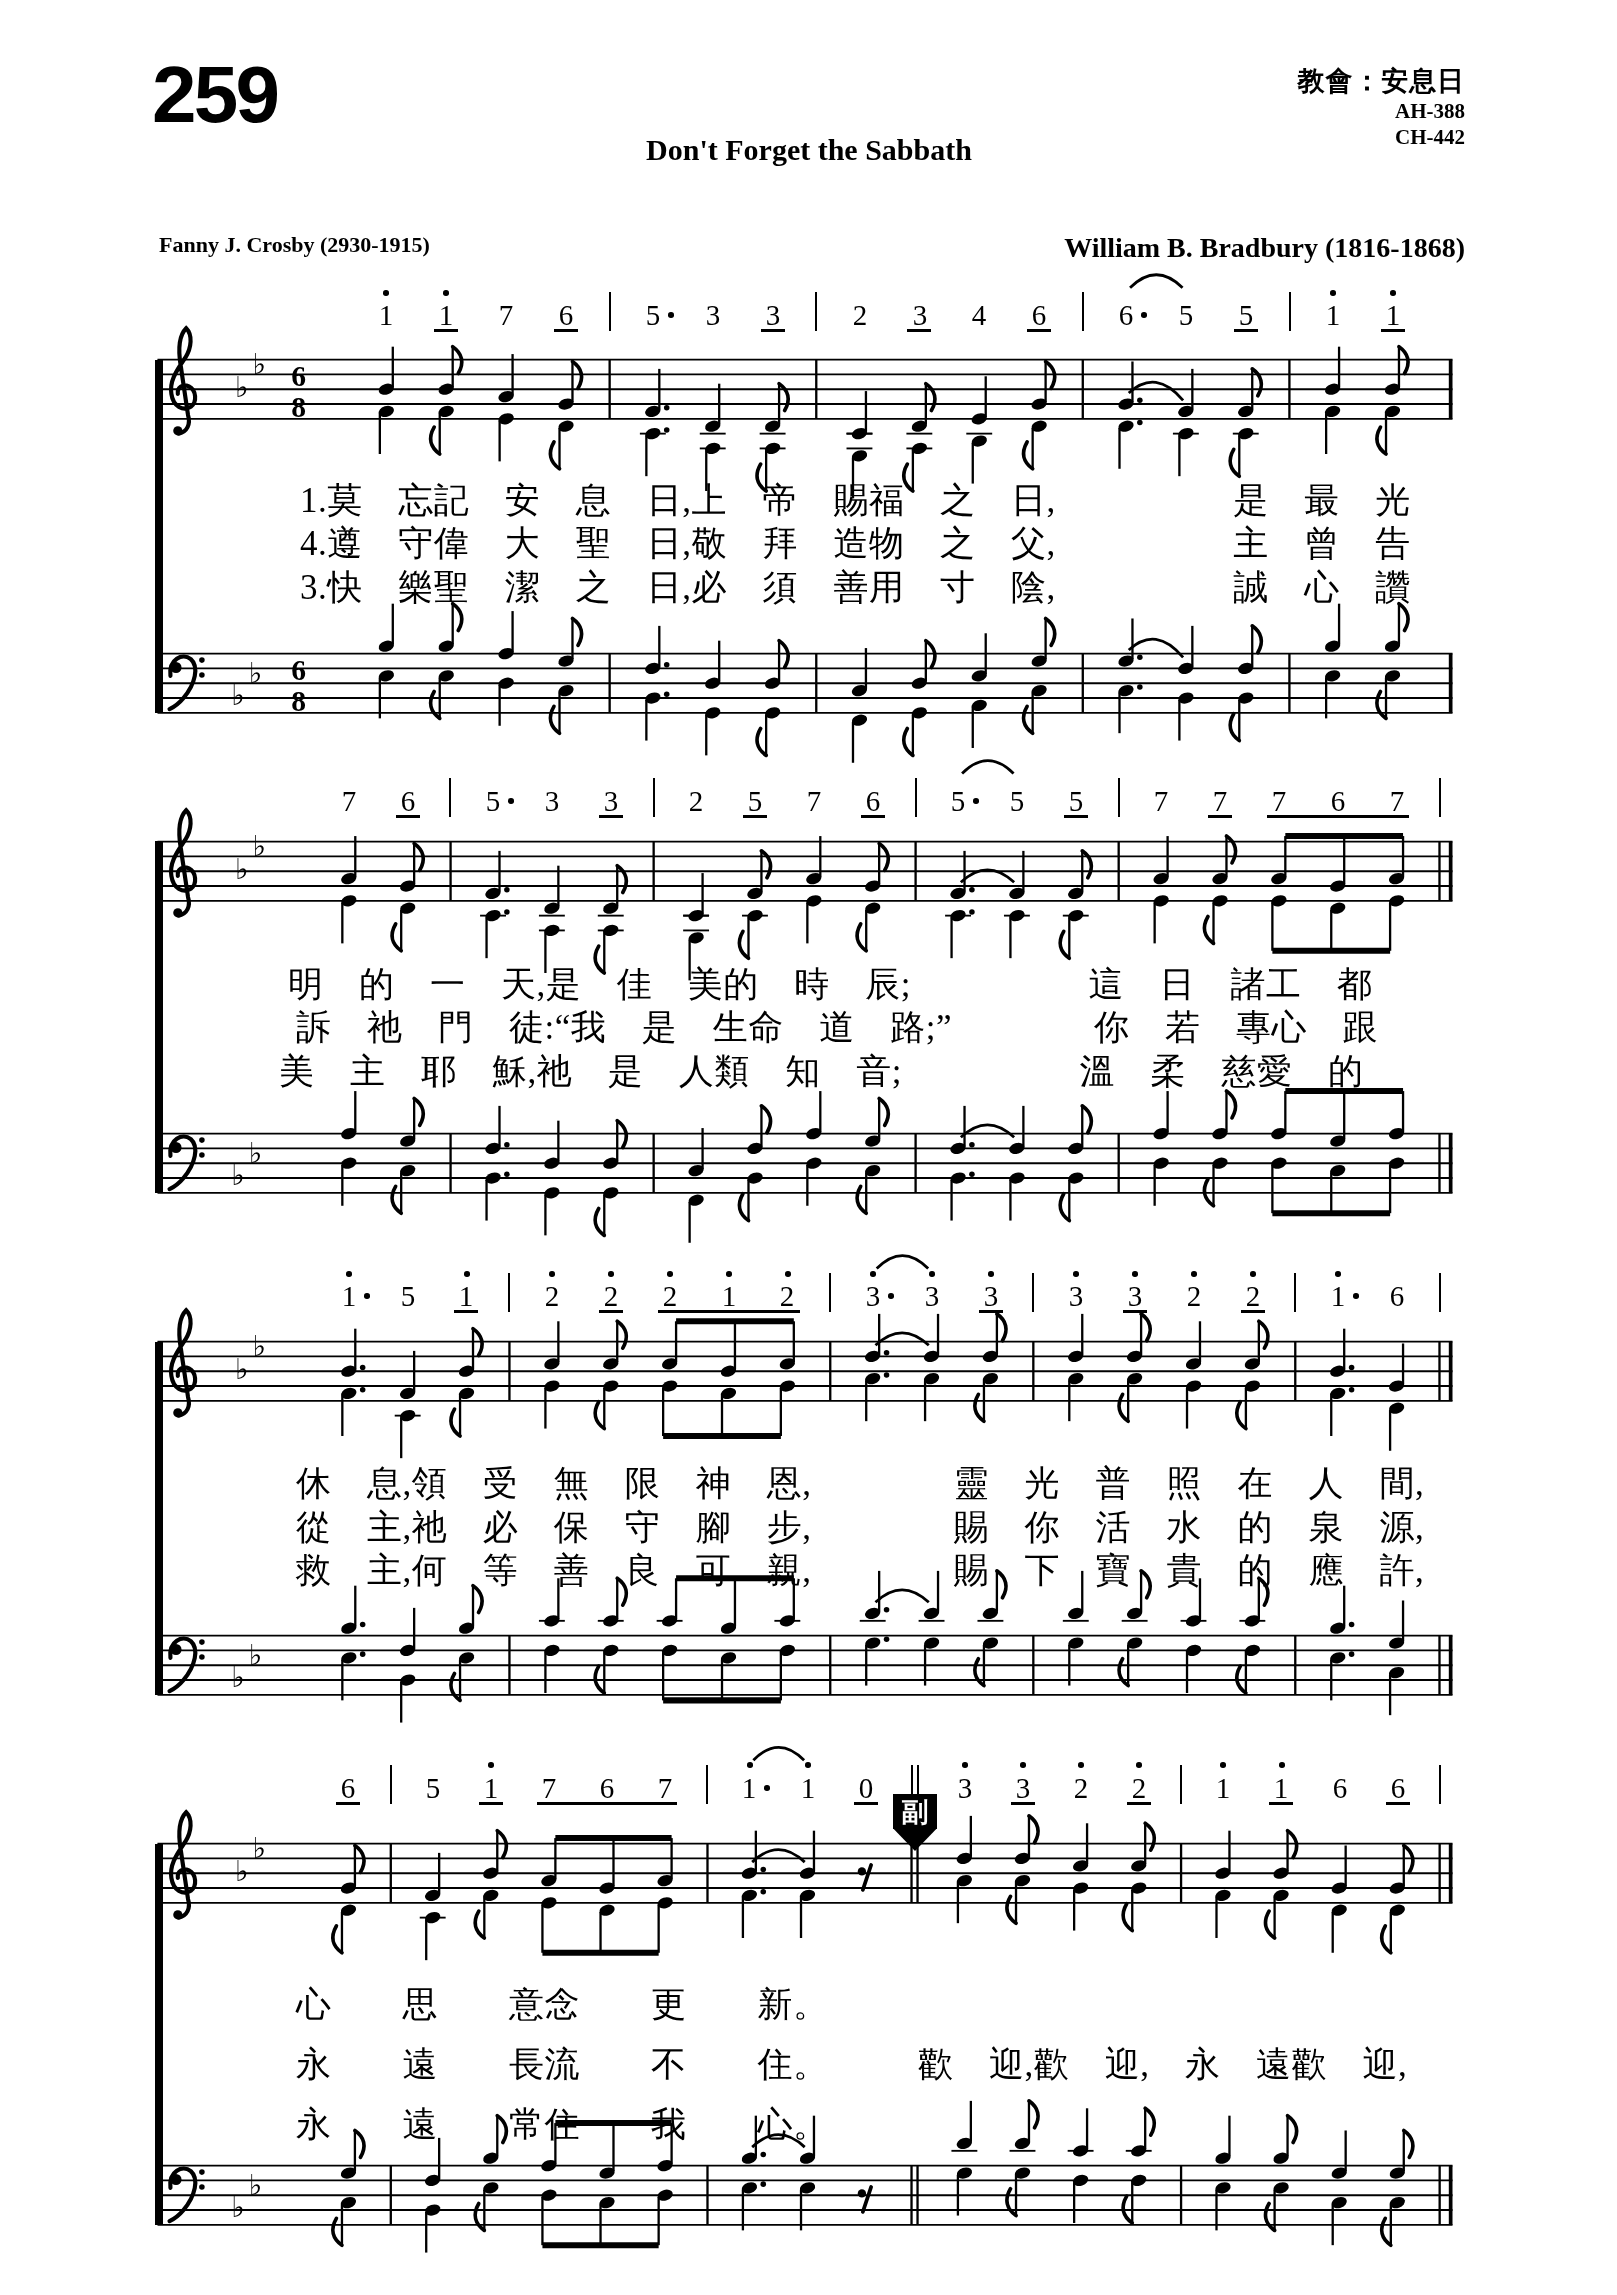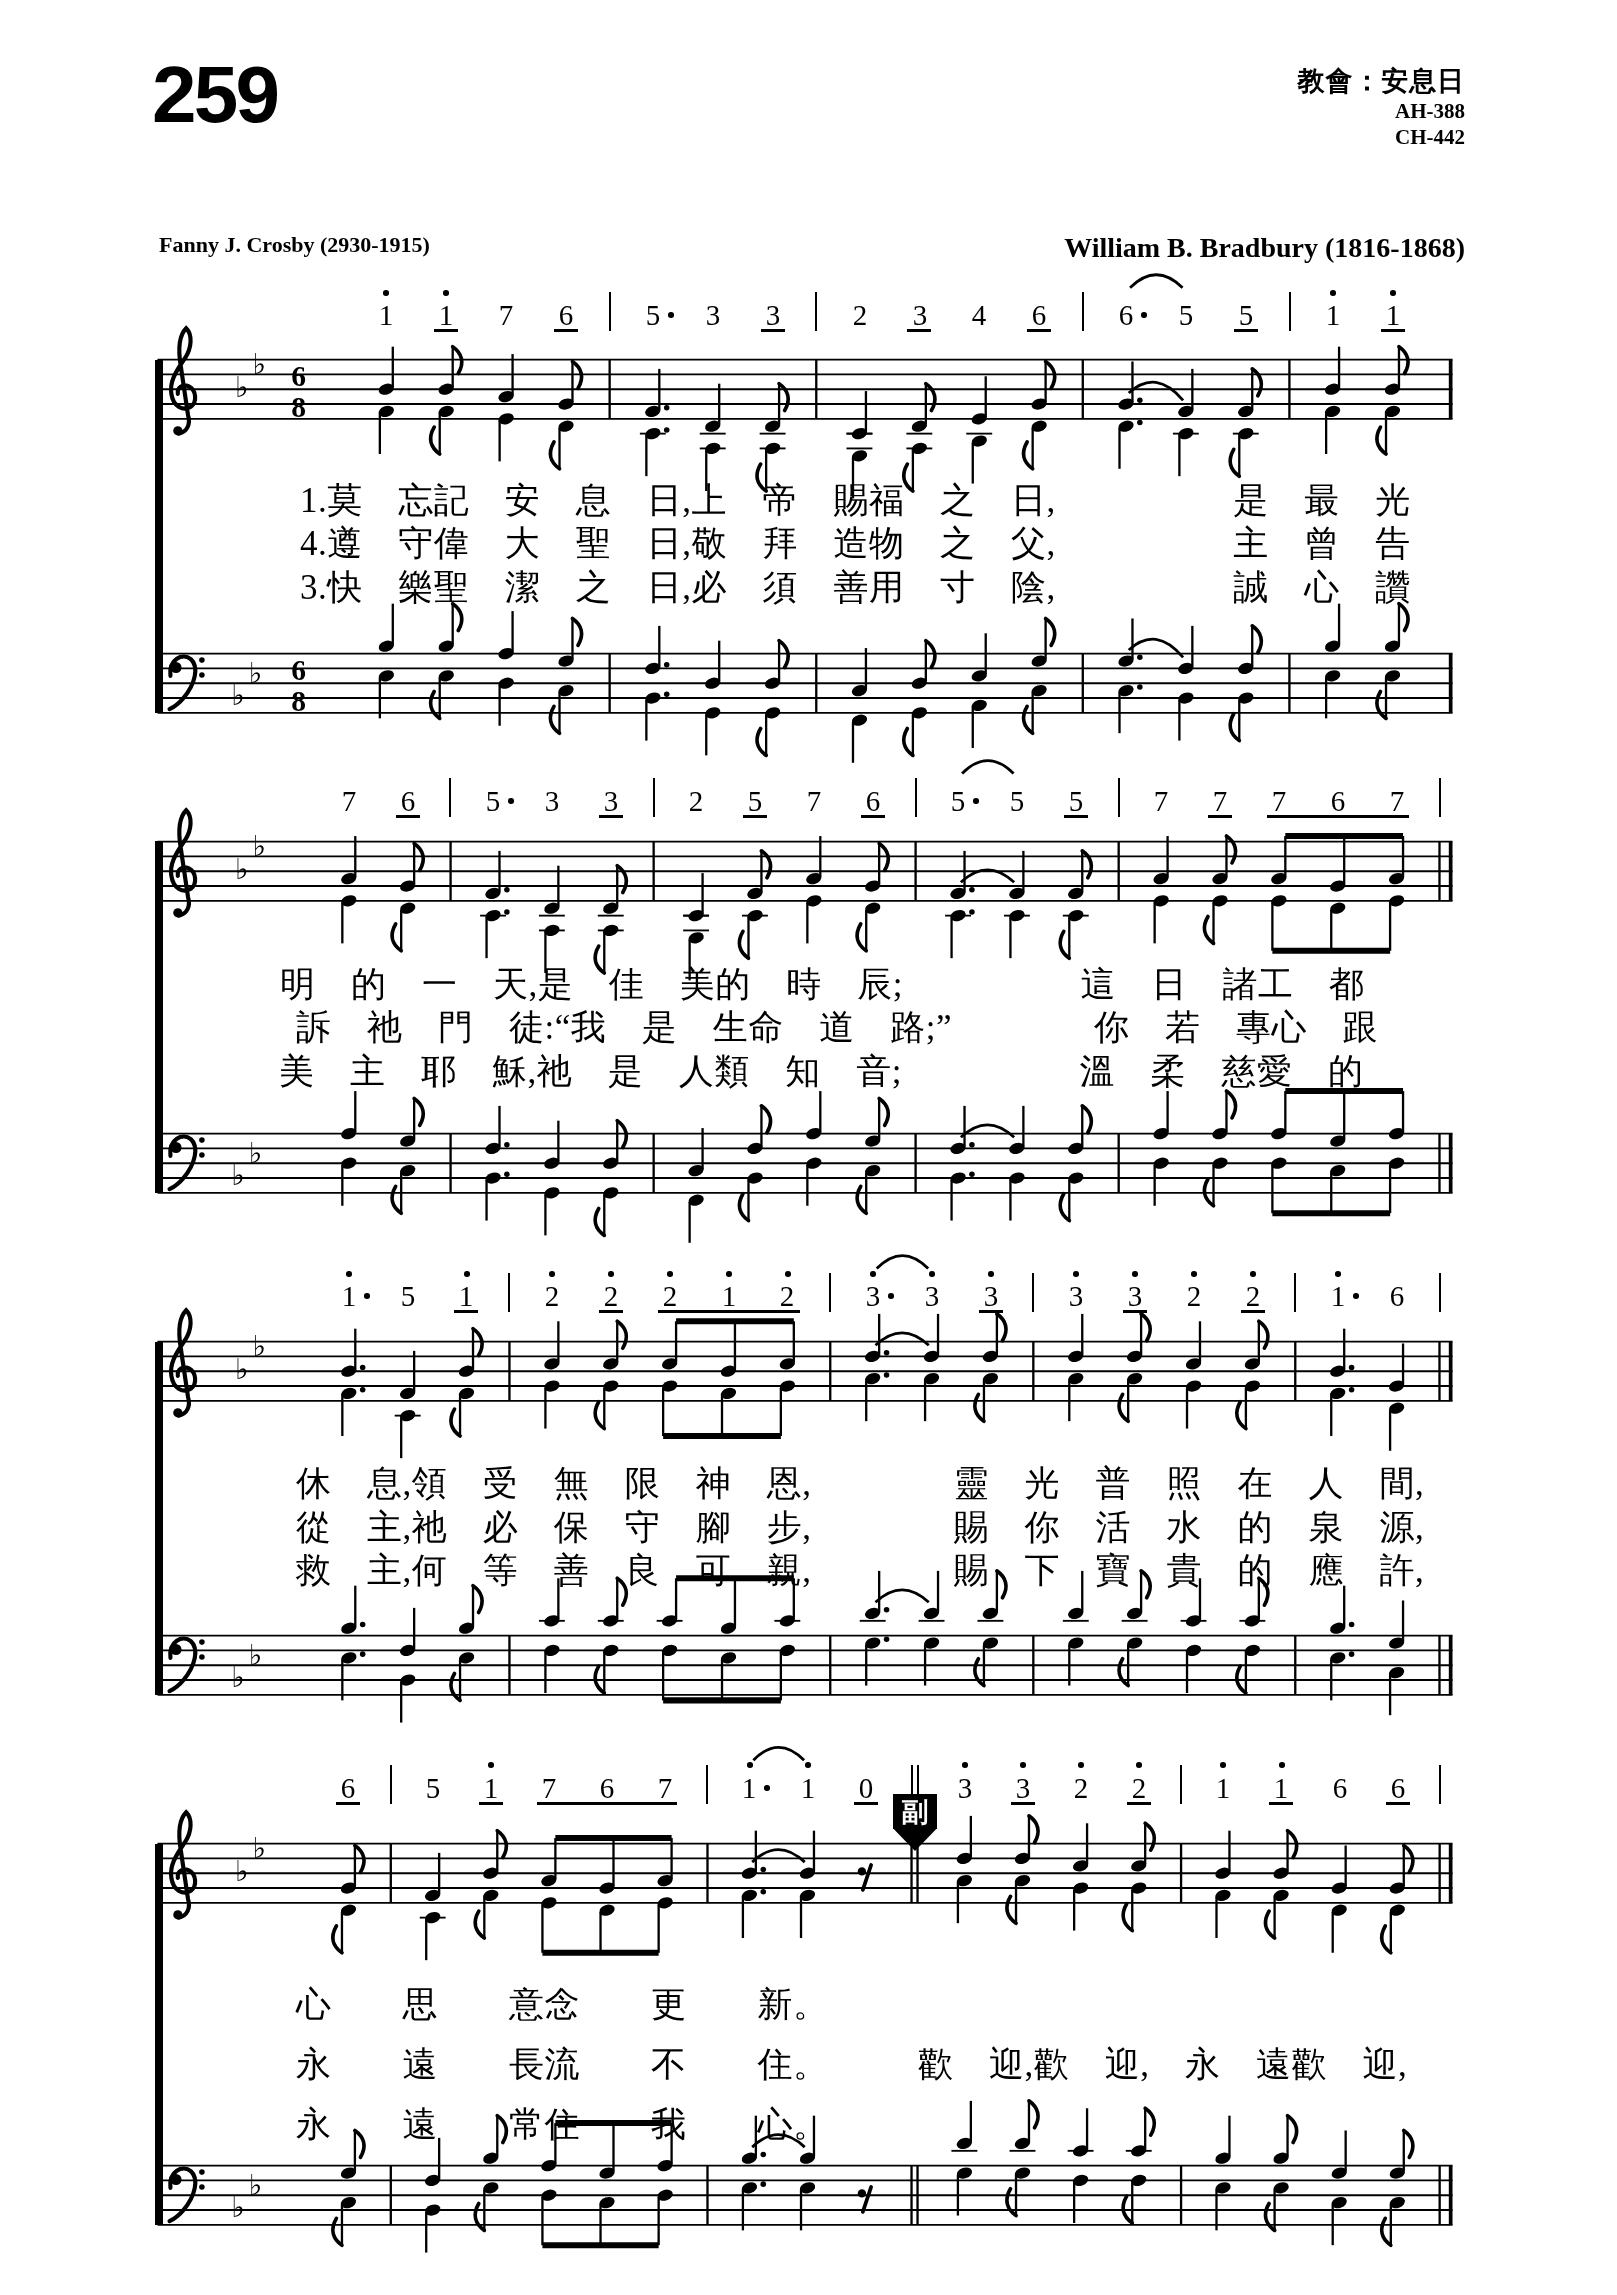--- a/index.html
+++ b/index.html
@@ -31,20 +31,21 @@
   .tie{stroke:#000;stroke-width:6;fill:none;}
   .bm{stroke:#000;stroke-width:13;}
   .clef{stroke:#000;stroke-width:9;fill:none;stroke-linecap:round;}
   svg text{font-family:"Liberation Serif","DejaVu Serif",serif;fill:#000;}
 </style>
 </head>
 <body>
 
 <div class="page">
   <div class="hymn-number">259</div>
+  <div class="title-en">Don't Forget the Sabbath</div>
   <div class="meta">
     <div class="cat">教會：安息日</div>
     <div class="ref">AH-388</div>
     <div class="ref">CH-442</div>
   </div>
   <div class="lyricist">Fanny J. Crosby (2930-1915)</div>
   <div class="composer">William B. Bradbury (1816-1868)</div>
   <div id="score">
       <div class="rule" style="left:155px;top:360px;height:353px"></div>
       <span class="jd" style="left:386px;top:301px">1</span>
@@ -327,21 +328,21 @@
       <div class="ul" style="left:1064px;top:815px;width:24px"></div>
       <div class="jbar" style="left:1118px;top:778px;height:39px"></div>
       <span class="jd" style="left:1161px;top:787px">7</span>
       <span class="jd" style="left:1220px;top:787px">7</span>
       <div class="ul" style="left:1208px;top:815px;width:24px"></div>
       <span class="jd" style="left:1279px;top:787px">7</span>
       <span class="jd" style="left:1338px;top:787px">6</span>
       <span class="jd" style="left:1397px;top:787px">7</span>
       <div class="ul" style="left:1267px;top:815px;width:142px"></div>
       <div class="jbar" style="left:1439px;top:778px;height:39px"></div>
-      <div class="lyr" style="left:280px;top:965px">明　的　一　天,是　佳　美的　時　辰;　　　　　這　日　諸工　都</div>
+      <div class="lyr" style="left:288px;top:965px">明　的　一　天,是　佳　美的　時　辰;　　　　　這　日　諸工　都</div>
       <div class="lyr" style="left:296px;top:1008px">訴　祂　門　徒:“我　是　生命　道　路;”　　　　你　若　專心　跟</div>
       <div class="lyr" style="left:279px;top:1052px">美　主　耶　穌,祂　是　人類　知　音;　　　　　溫　柔　慈愛　的</div>
       <svg width="1296" height="259" viewBox="0 0 2800 560" style="left:157px;top:763px">
         <line class="sl" x1="0" y1="170" x2="2800" y2="170"></line>
         <line class="sl" x1="0" y1="202" x2="2800" y2="202"></line>
         <line class="sl" x1="0" y1="234" x2="2800" y2="234"></line>
         <line class="sl" x1="0" y1="266" x2="2800" y2="266"></line>
         <line class="sl" x1="0" y1="298" x2="2800" y2="298"></line>
         <rect x="0" y="170" width="5" height="128"></rect>
         <rect x="2792" y="170" width="8" height="128"></rect>

